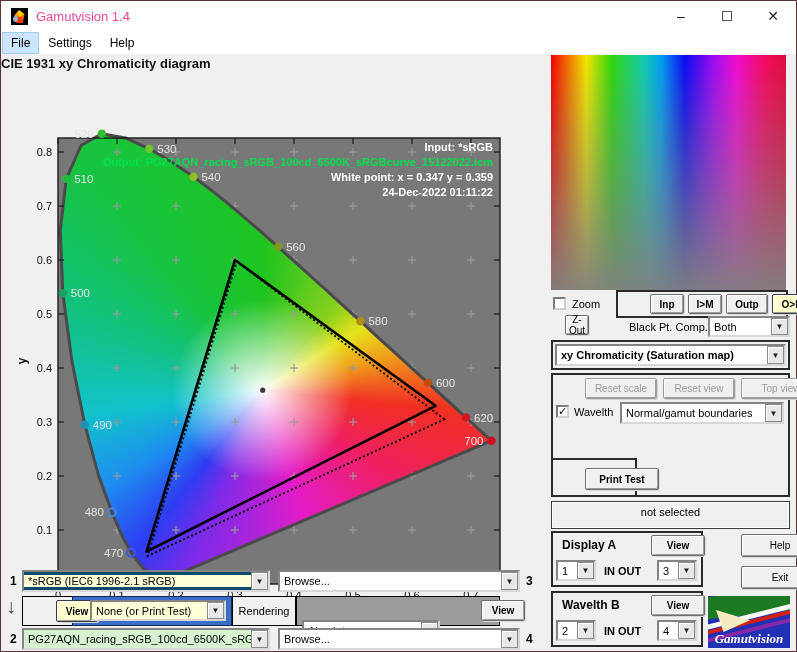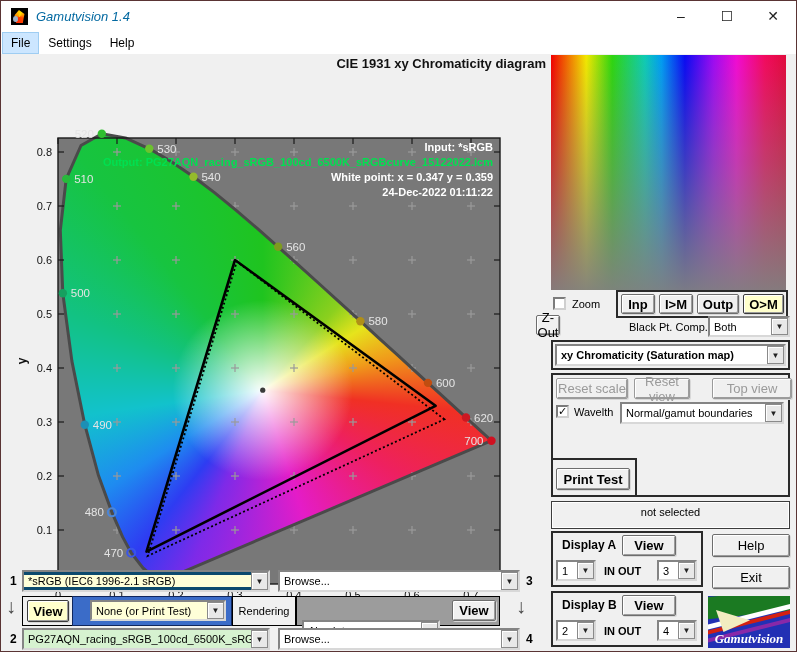--- a/index.html
+++ b/index.html
@@ -7,36 +7,36 @@
   body { font-family:"Liberation Sans","DejaVu Sans",sans-serif; font-size:11px; color:#000; }
   .window { position:relative; width:797px; height:652px; background:#f0f0f0; overflow:hidden;
             box-shadow: inset 0 0 0 1px #5a3434; }
   
   .titlebar { position:absolute; left:1px; top:1px; width:795px; height:31px; background:#ffffff; z-index:40; }
   .app-icon { position:absolute; left:10px; top:7px; width:17px; height:17px; background:#000; }
   .app-icon .flame { position:absolute; left:3px; top:2px; width:11px; height:13px;
      background:conic-gradient(from 200deg,#ff2a00,#ff9500,#ffe000,#ff5500,#ff2a00);
      clip-path:polygon(20% 100%,5% 40%,45% 0,95% 30%,80% 100%); }
   .app-icon .dot { position:absolute; left:2px; top:8px; width:5px; height:6px; background:#9ab0c8; border-radius:50%; }
-  .title-text { position:absolute; left:35px; top:8px; font-size:13px; color:#0369a1;font-style:italic; }
+  .title-text { position:absolute; left:35px; top:8px; font-size:13px; color:#ec4899; }
   .winbtn { position:absolute; top:0; width:46px; height:31px; text-align:center; line-height:31px; font-size:14px; color:#222; }
   .winbtn.min { right:92px; } .winbtn.max { right:46px; } .winbtn.close { right:0; }
   
   .menubar { position:absolute; left:1px; top:32px; width:795px; height:22px; background:#ffffff; z-index:40; display:flex; align-items:center; }
   .menu-item { padding:3px 8px; margin-left:2px; font-size:12px; }
   .menu-item.hl { background:#cce6ff; box-shadow:0 0 0 1px #9fcdf2; }
   
   .figure { position:absolute; left:1px; top:54px; width:544px; height:514px; background:#f0f0f0; z-index:1; }
-  .chart-title { position:absolute; left:0; top:2px; width:545px; text-align:right; font-weight:bold; font-size:13px; color:#111; }
+  .chart-title { position:absolute; left:0; top:2px; width:545px; text-align:left; font-weight:bold; font-size:13px; color:#111; }
   .horseshoe { position:absolute; z-index:1; }
   #chart-svg { position:absolute; left:0; top:0; z-index:2; pointer-events:none; }
   
   .btn { position:absolute; background:#f0f0f0; border:1px solid #6d6d6d; border-radius:2px;
          box-shadow: inset 1px 1px 0 #ffffff, inset -1px -1px 0 #9c9c9c, 1px 1px 0 #d8d8d8;
-         text-align:center; font-size:13px; display:flex; align-items:center; justify-content:center; z-index:5; }
+         text-align:center; font-size:10px; display:flex; align-items:center; justify-content:center; z-index:5;margin-left:29px; }
   .btn.bold { font-weight:bold; }
   .btn.disabled { color:#9a9a9a; border-color:#9a9a9a; }
   .btn.active { background:#ffffcc; border-color:#3c3c3c; font-weight:bold; }
   .combo { position:absolute; background:#fff; border:2px inset #d8d8d8; display:flex; align-items:center; z-index:5; }
   .combo .val { flex:1; padding:0 4px; white-space:nowrap; overflow:hidden; }
   .combo .drop { width:17px; align-self:stretch; background:#e8e8e8; border:1px solid #8a8a8a;
                  box-shadow:inset 1px 1px 0 #fff; font-size:8px; display:flex; align-items:center; justify-content:center; color:#222; }
   .checkbox { position:absolute; width:13px; height:13px; background:#fff; border:2px inset #cfcfcf; z-index:5;
               font-size:11px; line-height:9px; text-align:center; font-weight:bold; }
   .lbl { position:absolute; z-index:5; white-space:nowrap; }
@@ -317,21 +317,21 @@
   </div>
 
   <div class="groupbox" style="left:551px;top:340px;width:239px;height:30px;background:#f0f0f0;"></div>
   <div class="combo" style="left:555px;top:344px;width:231px;height:22px;font-weight:bold;">
     <span class="val">xy Chromaticity (Saturation map)</span>
     <span class="drop">▼</span>
   </div>
 
   <div class="groupbox" style="left:551px;top:373px;width:239px;height:124px;"></div>
   <div class="btn disabled" style="left:556px;top:378px;width:72px;height:21px;">Reset scale</div>
-  <div class="btn disabled" style="left:634px;top:378px;width:56px;height:21px;">Reset view</div>
+  <div class="btn disabled" style="left:634px;top:378px;width:72px;height:21px;">Reset view</div>
   <div class="btn disabled" style="left:712px;top:378px;width:80px;height:21px;">Top view</div>
 
   <div class="checkbox" style="left:556px;top:405px;">✓</div>
   <div class="lbl" style="left:574px;top:406px;">Wavelth</div>
   <div class="combo" style="left:620px;top:402px;width:164px;height:22px;">
     <span class="val">Normal/gamut boundaries</span>
     <span class="drop">▼</span>
   </div>
 
   <div class="panel" style="left:551px;top:458px;width:86px;height:39px;border-top:2px solid #2a2a2a;border-right:2px solid #2a2a2a;"></div>
@@ -349,21 +349,21 @@
   <div class="lbl" style="left:604px;top:565px;font-weight:bold;">IN  OUT</div>
   <div class="combo" style="left:657px;top:560px;width:40px;height:21px;">
     <span class="val">3</span>
     <span class="drop">▼</span>
   </div>
 
   <div class="btn" style="left:712px;top:534px;width:78px;height:23px;">Help</div>
   <div class="btn" style="left:712px;top:566px;width:78px;height:23px;">Exit</div>
 
   <div class="dispbox" style="left:551px;top:591px;"></div>
-  <div class="lbl" style="left:562px;top:598px;font-weight:bold;font-size:12px;">Display B</div>
+  <div class="lbl" style="left:562px;top:598px;font-weight:bold;font-size:12px;">Wavelth B</div>
   <div class="btn bold" style="left:622px;top:595px;width:54px;height:21px;">View</div>
   <div class="combo" style="left:556px;top:620px;width:40px;height:21px;">
     <span class="val">2</span>
     <span class="drop">▼</span>
   </div>
   <div class="lbl" style="left:604px;top:625px;font-weight:bold;">IN  OUT</div>
   <div class="combo" style="left:657px;top:620px;width:40px;height:21px;">
     <span class="val">4</span>
     <span class="drop">▼</span>
   </div>

